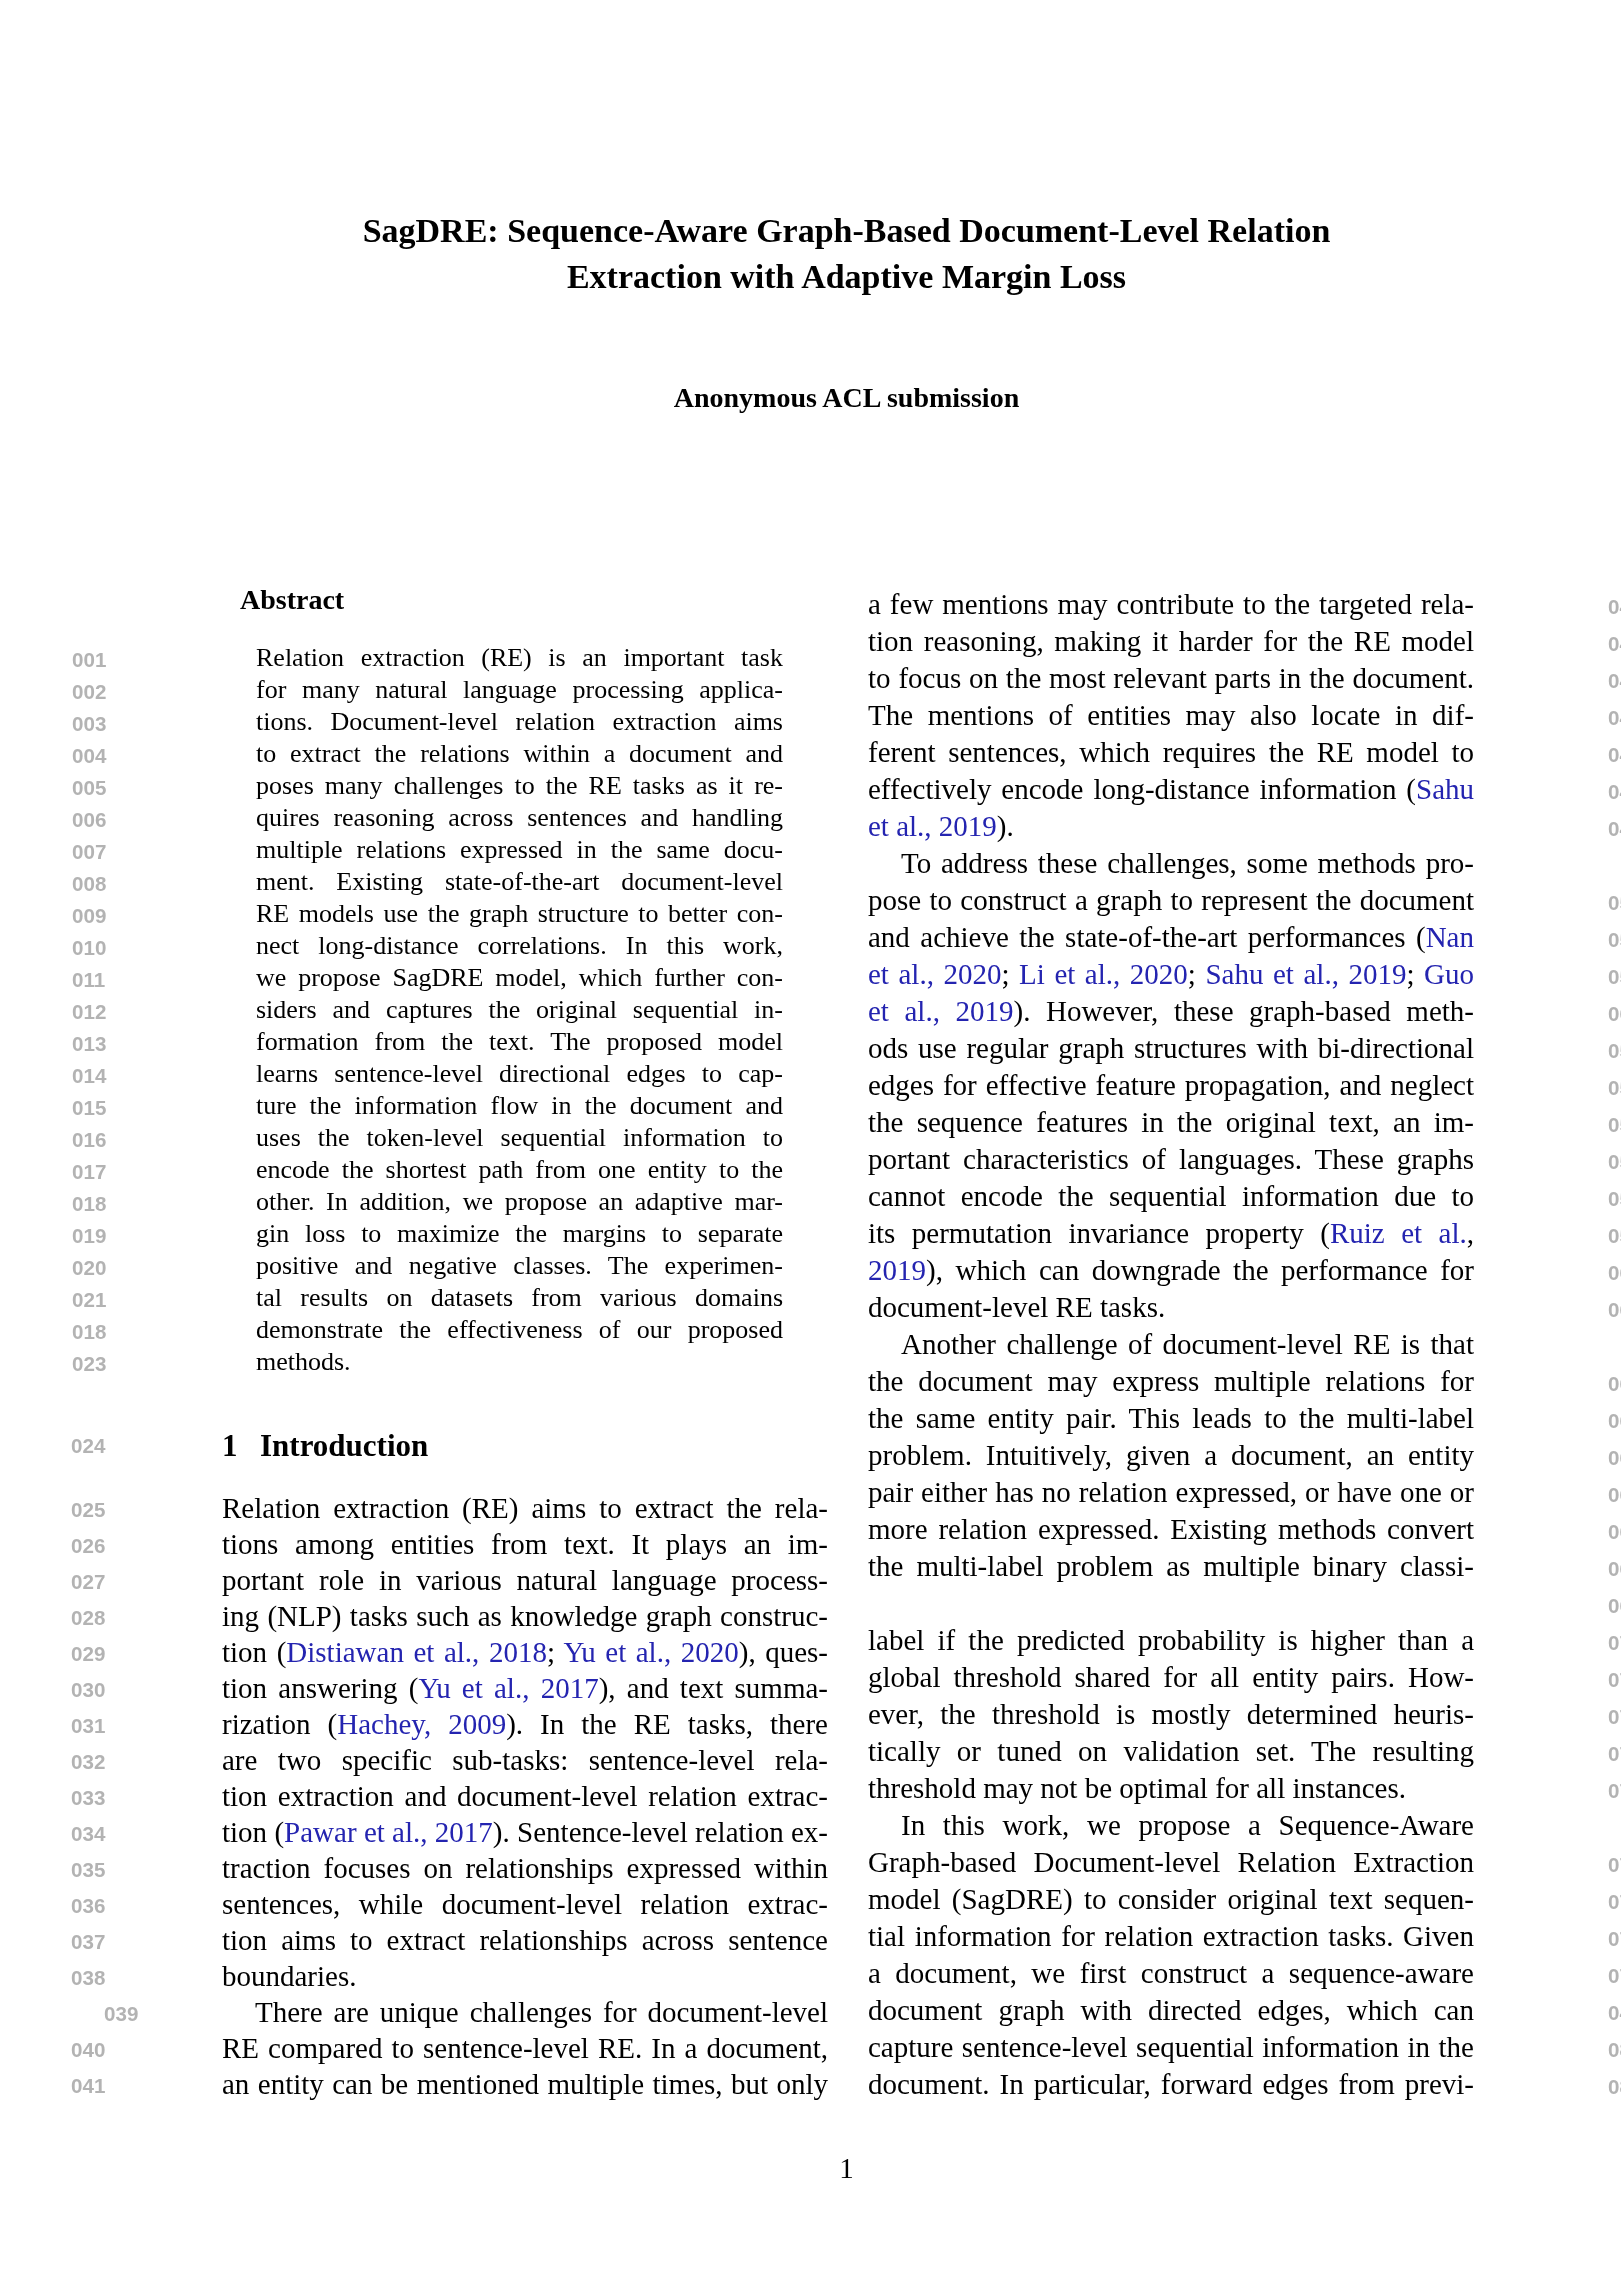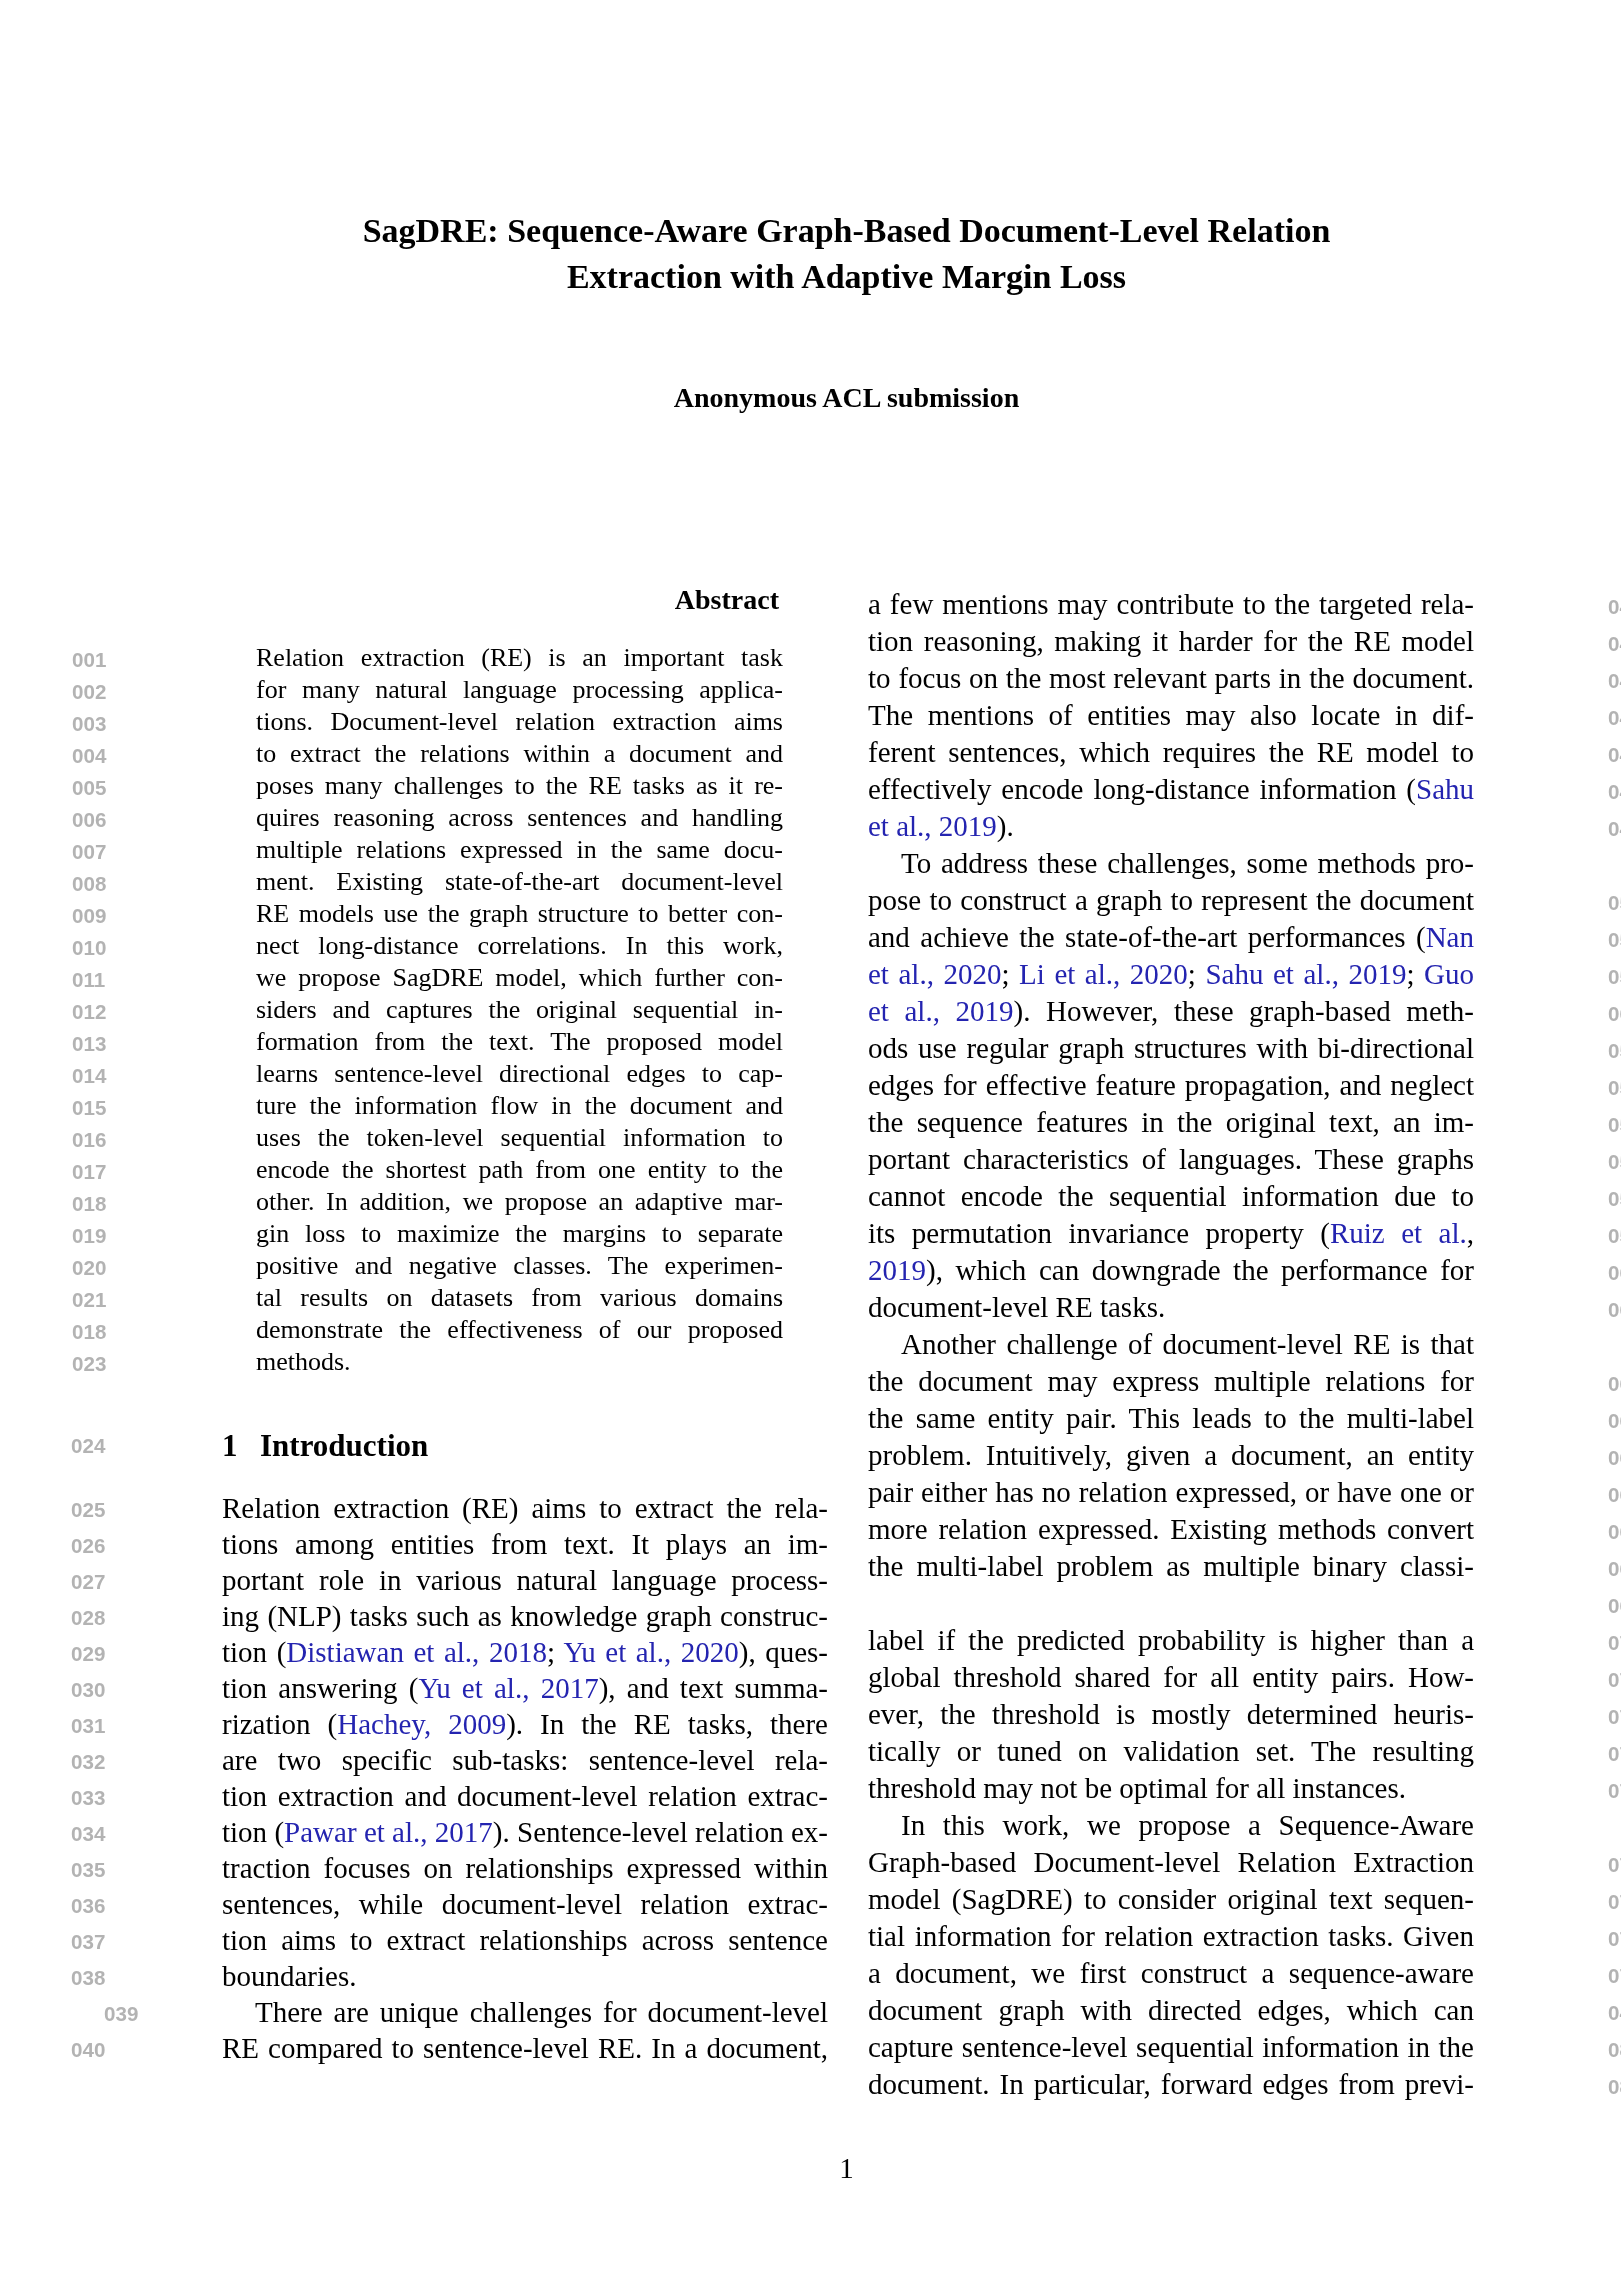--- a/index.html
+++ b/index.html
@@ -1,21 +1,21 @@
 <!DOCTYPE html>
 <html style="--cite: #2424b0; --lnum: #b3b3b3; --text: #000000;"><head>
 <meta charset="utf-8">
 <style>
   html,body{margin:0;padding:0;background:#ffffff;}
   #page{position:relative;width:1621px;height:2293px;background:#ffffff;overflow:hidden;
         font-family:"Liberation Serif", serif;color:var(--text,#000);margin-left:36px;}
   .center{position:absolute;left:0;width:1621px;text-align:center;}
   #title{top:208px;font-weight:bold;font-size:34px;line-height:46px;}
   #author{top:382px;font-weight:bold;font-size:28px;}
-  #abstract-heading{position:absolute;left:216px;width:527px;top:584px;text-align:right;
+  #abstract-heading{position:absolute;left:204px;width:527px;top:584px;text-align:left;
         font-weight:bold;font-size:28px;}
   #intro-heading{position:absolute;left:186px;width:606px;top:1426px;height:39px;
         font-weight:bold;font-size:31px;line-height:39px;}
   #intro-heading .hnum{margin-right:22.5px;}
   .col{position:absolute;}
   #abs-col{left:220px;width:527px;top:642px;}
   #intro-col{left:186px;width:606px;top:1490px;}
   #right-col{left:832px;width:606px;top:586px;}
   .ln{position:relative;text-align:justify;text-align-last:justify;overflow:visible;}
   #abs-col  .ln{height:32px;line-height:32px;font-size:26px;}
@@ -84,20 +84,21 @@
       <div class="ln"><span class="num">031</span><span>rization (</span><span class="cite">Hachey, 2009</span><span>).  In the RE tasks, there</span></div>
       <div class="ln"><span class="num">032</span><span>are two specific sub-tasks:  sentence-level rela-</span></div>
       <div class="ln"><span class="num">033</span><span>tion extraction and document-level relation extrac-</span></div>
       <div class="ln"><span class="num">034</span><span>tion (</span><span class="cite">Pawar et al., 2017</span><span>). Sentence-level relation ex-</span></div>
       <div class="ln"><span class="num">035</span><span>traction focuses on relationships expressed within</span></div>
       <div class="ln"><span class="num">036</span><span>sentences, while document-level relation extrac-</span></div>
       <div class="ln"><span class="num">037</span><span>tion aims to extract relationships across sentence</span></div>
       <div class="ln end"><span class="num">038</span><span>boundaries.</span></div>
       <div class="ln ind"><span class="num">039</span><span>There are unique challenges for document-level</span></div>
       <div class="ln"><span class="num">040</span><span>RE compared to sentence-level RE. In a document,</span></div>
+      <div class="ln"><span class="num">041</span><span>an entity can be mentioned multiple times, but only</span></div>
     </div>
   <div id="right-col" class="col">
       <div class="ln"><span class="num">042</span><span>a few mentions may contribute to the targeted rela-</span></div>
       <div class="ln"><span class="num">043</span><span>tion reasoning, making it harder for the RE model</span></div>
       <div class="ln"><span class="num">044</span><span>to focus on the most relevant parts in the document.</span></div>
       <div class="ln"><span class="num">045</span><span>The mentions of entities may also locate in dif-</span></div>
       <div class="ln"><span class="num">046</span><span>ferent sentences, which requires the RE model to</span></div>
       <div class="ln"><span class="num">047</span><span>effectively encode long-distance information (</span><span class="cite">Sahu</span></div>
       <div class="ln end"><span class="num">048</span><span class="cite">et al., 2019</span><span>).</span></div>
       <div class="ln ind"><span class="num">049</span><span>To address these challenges, some methods pro-</span></div>

